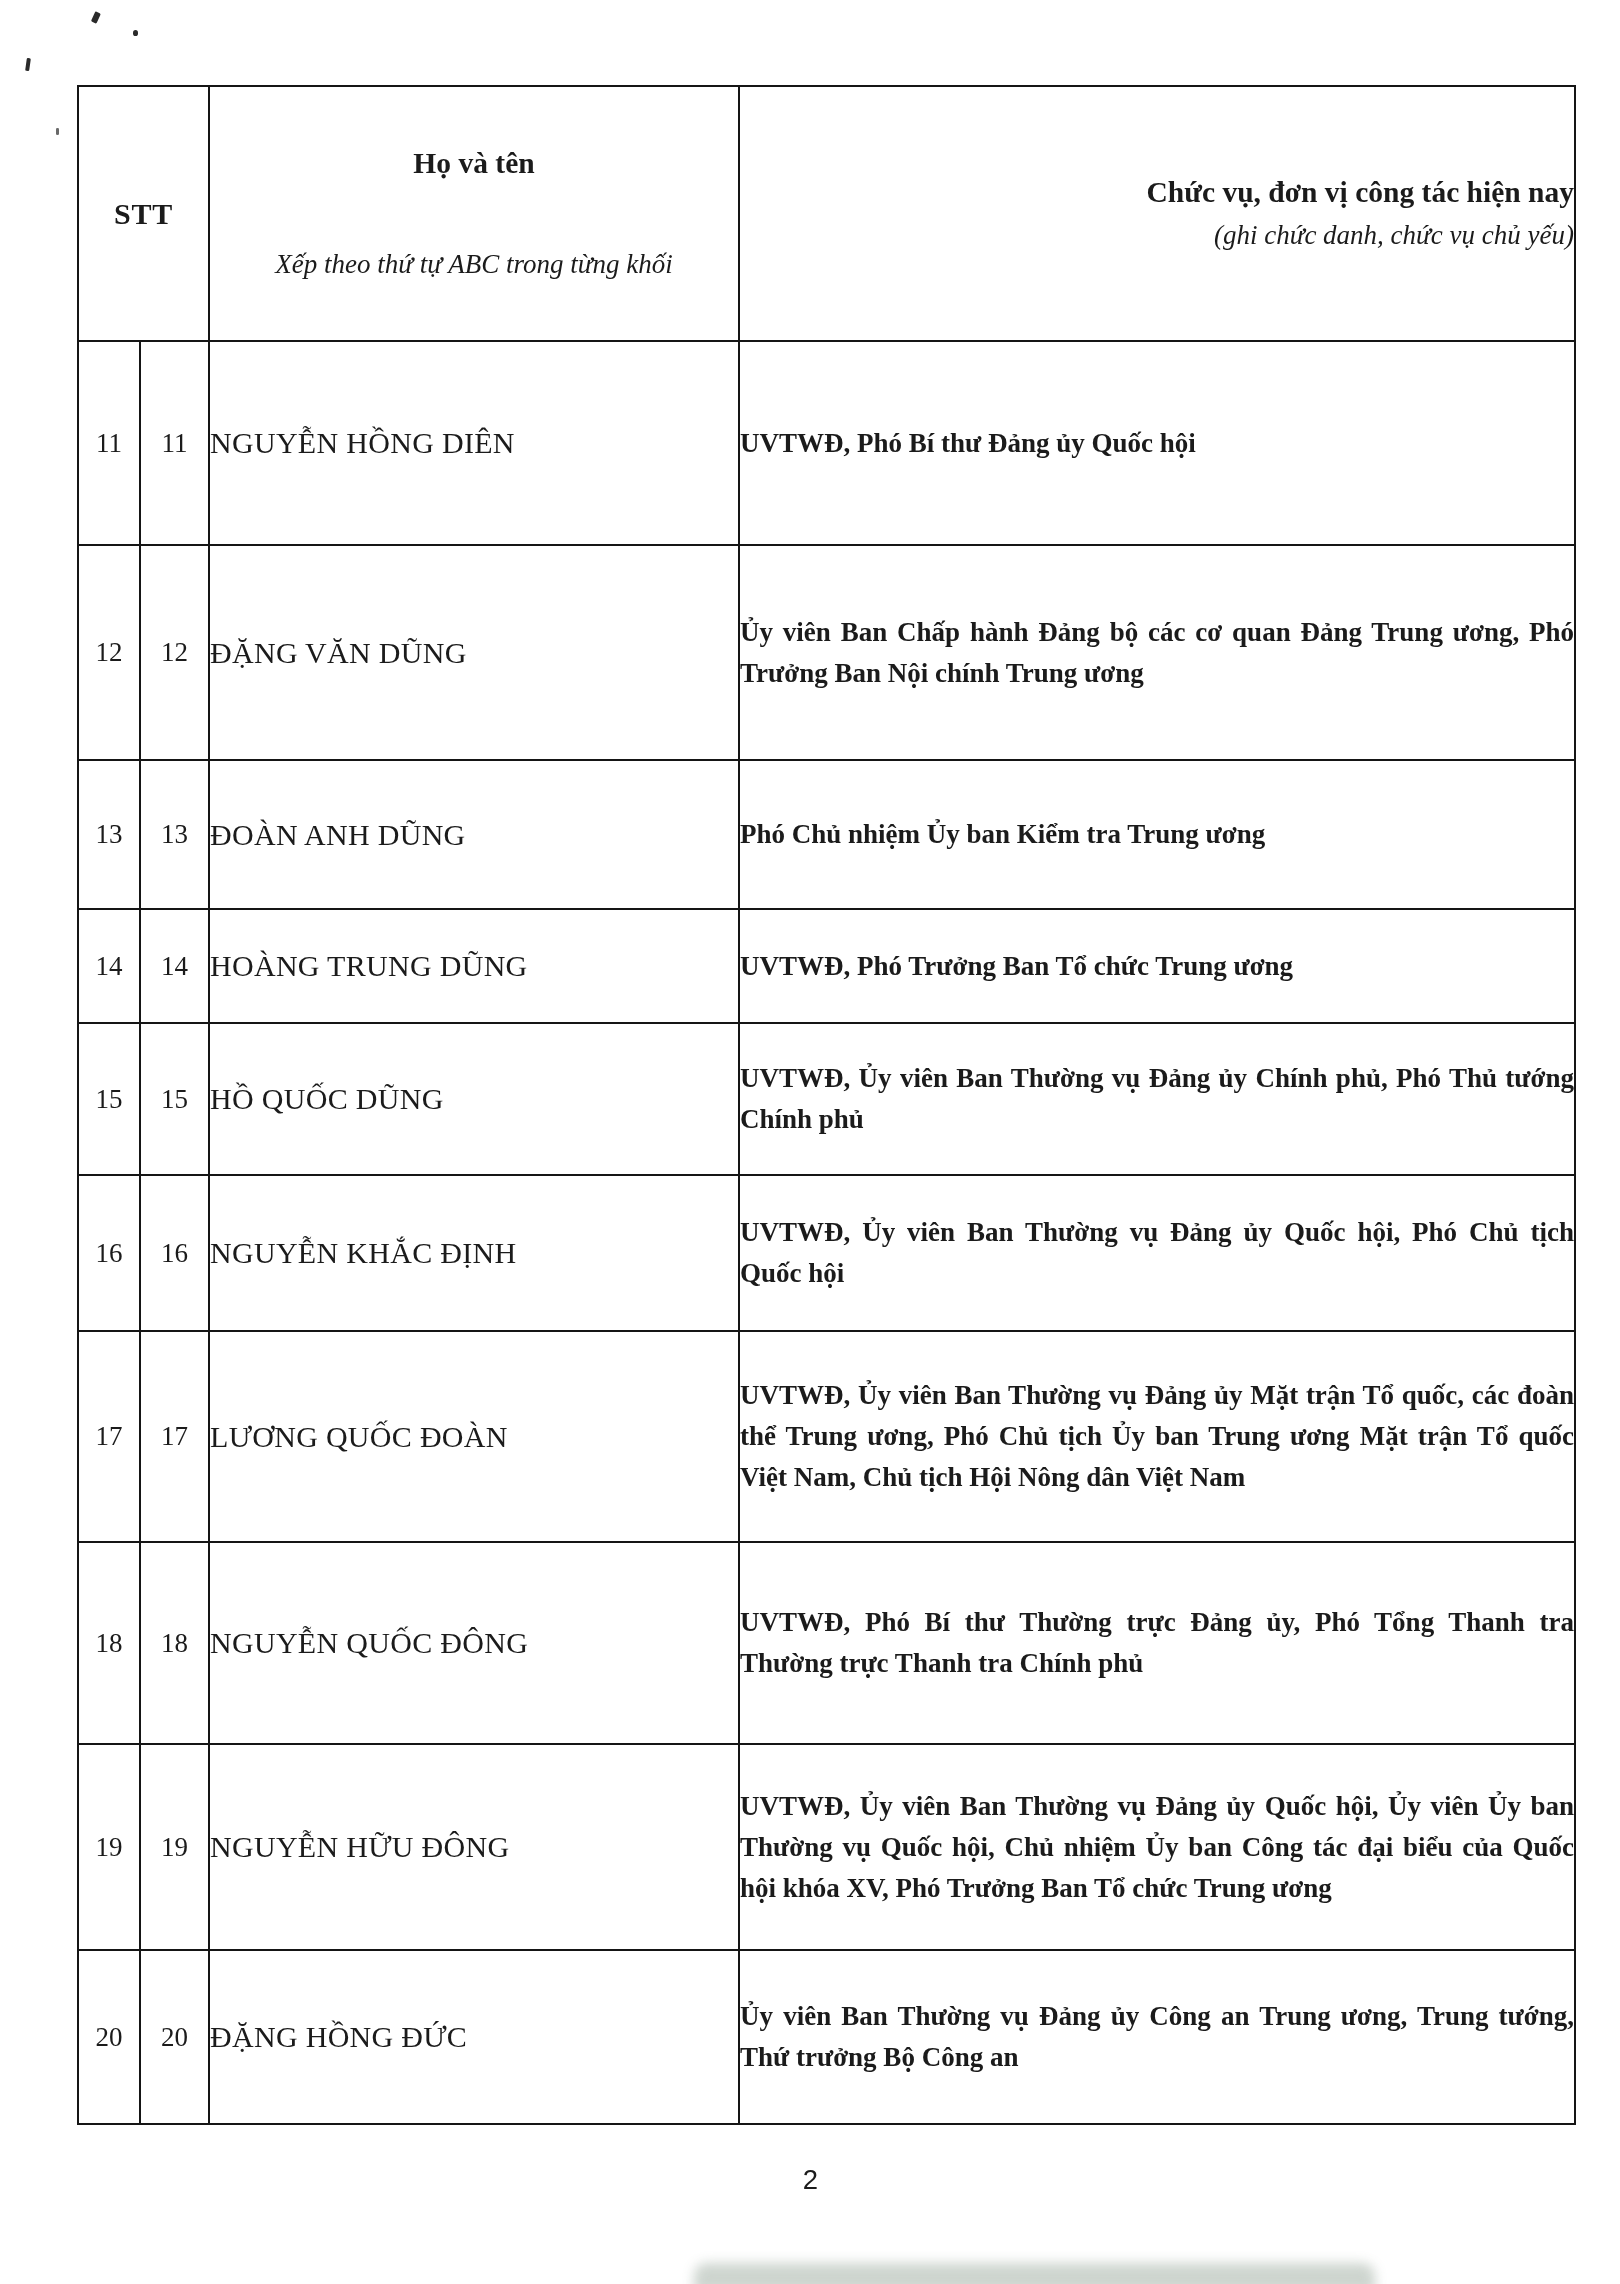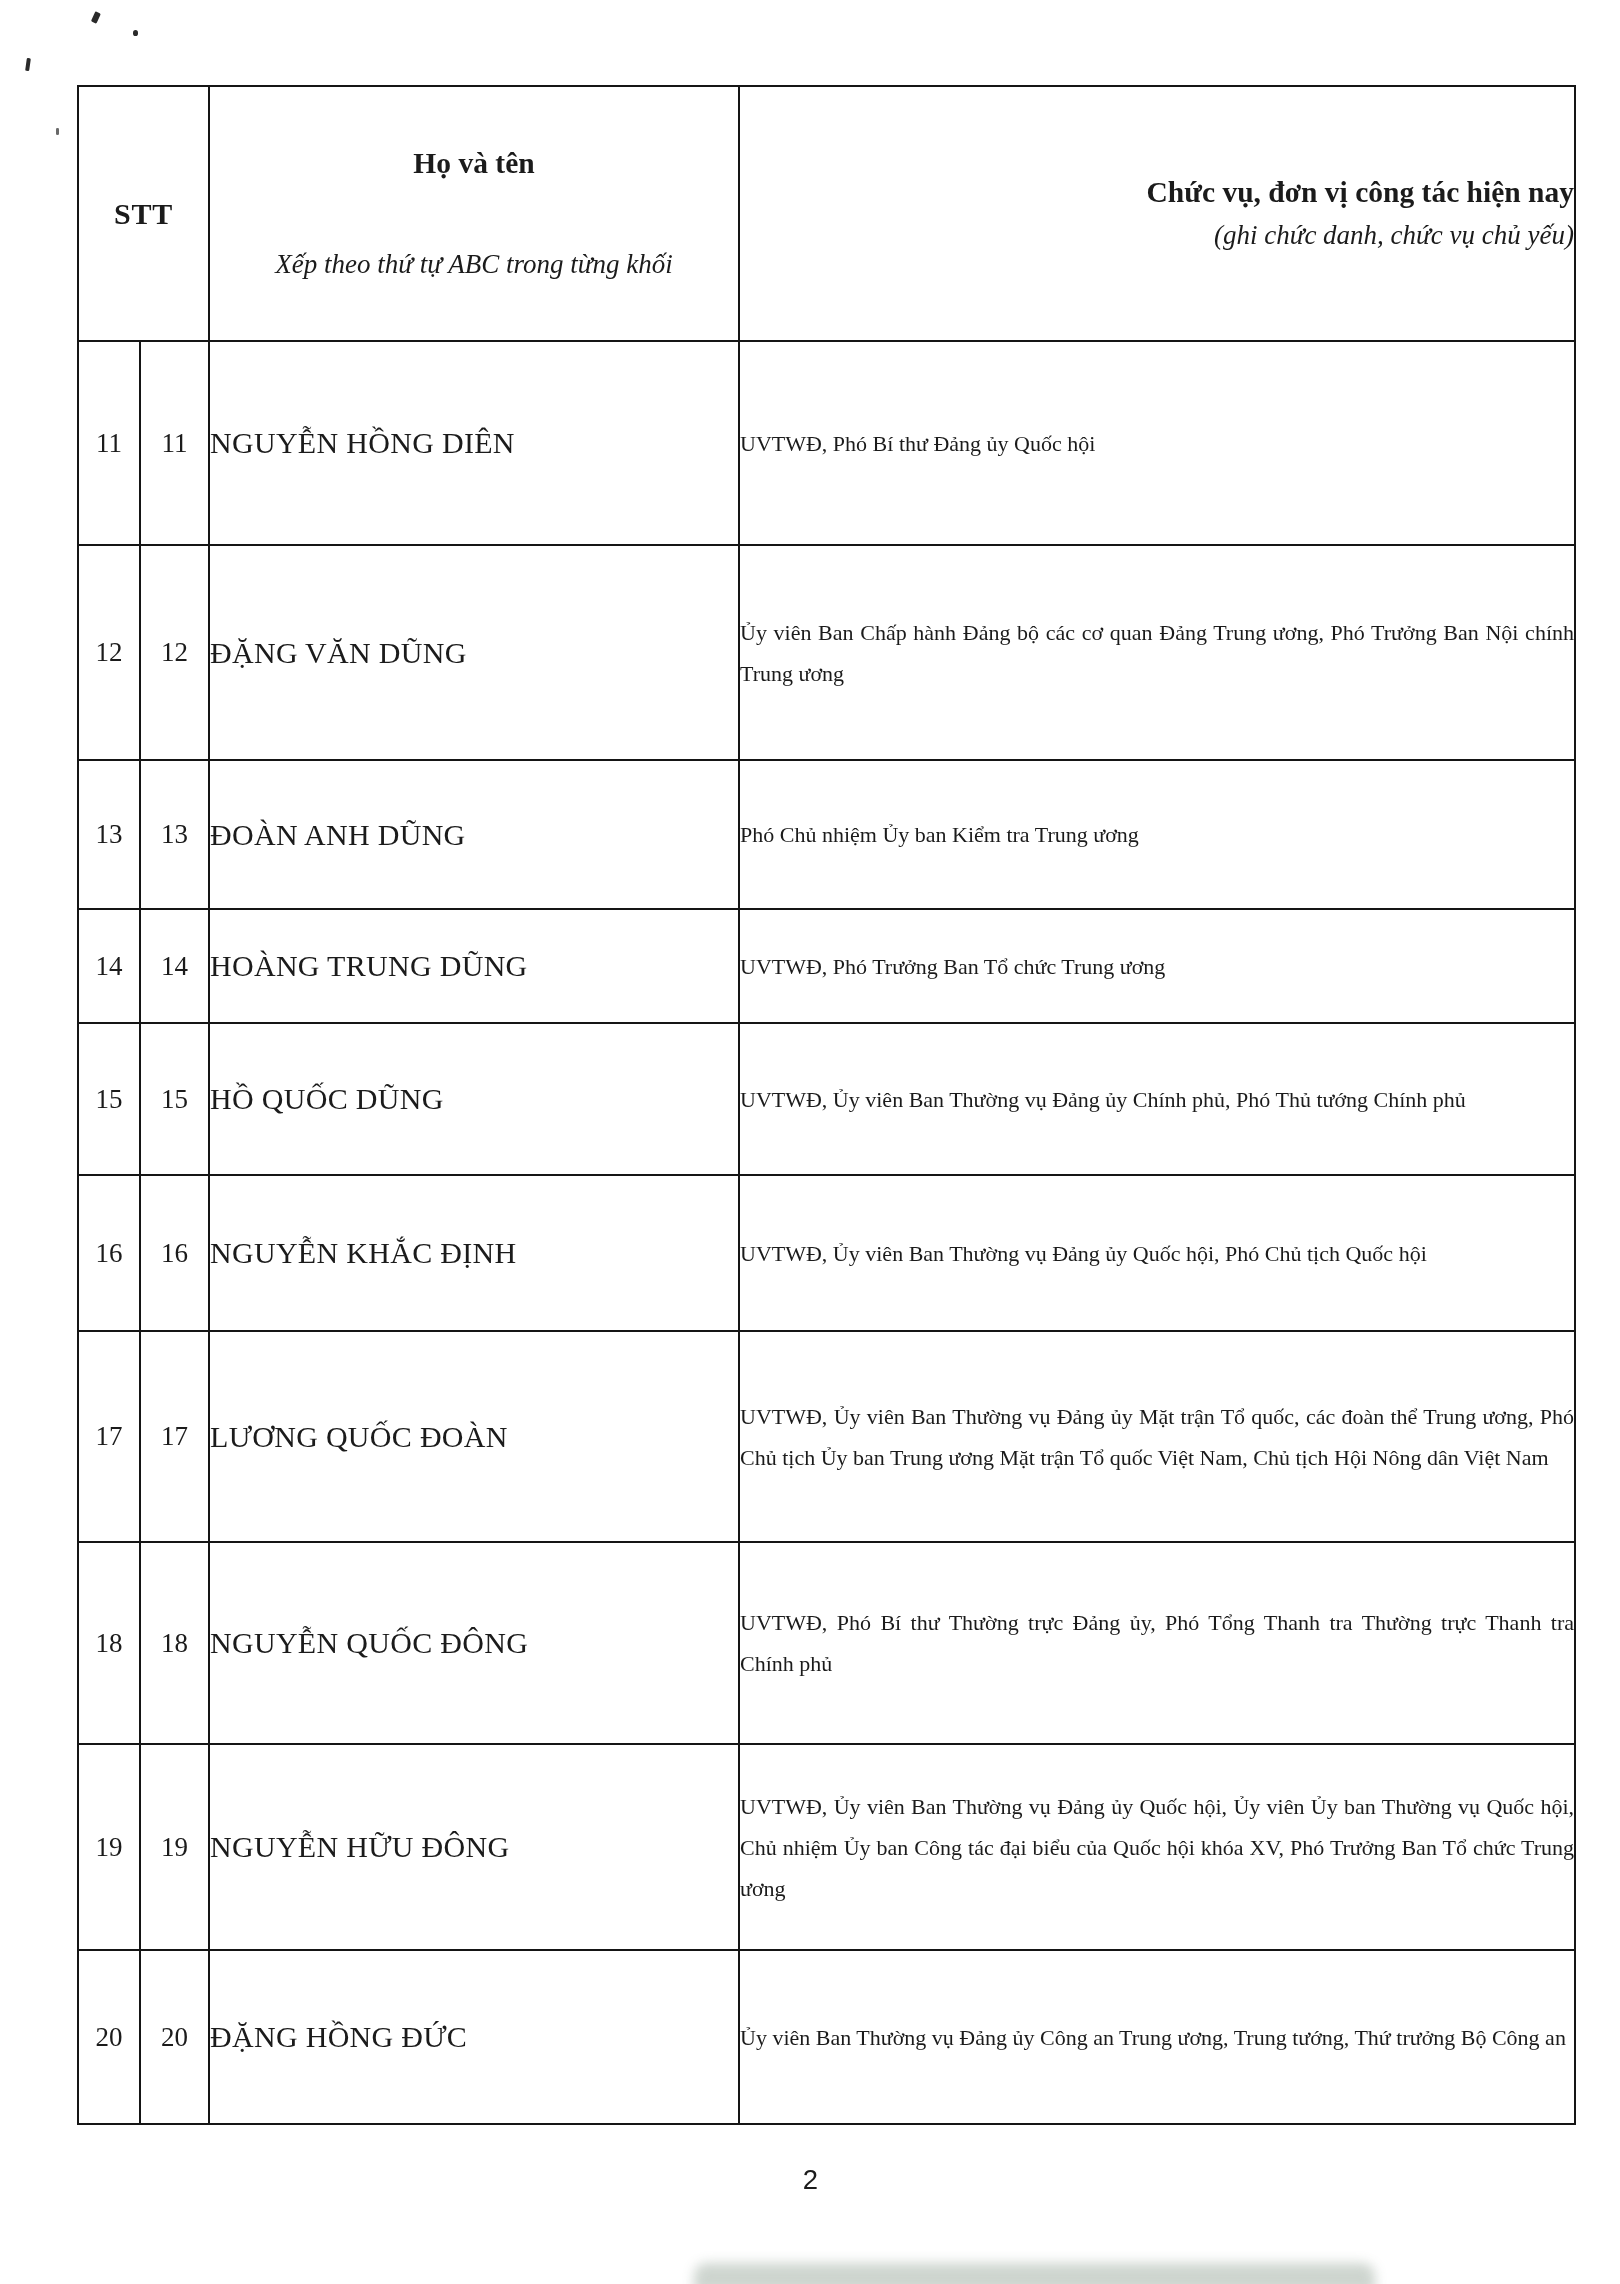--- a/index.html
+++ b/index.html
@@ -51,23 +51,24 @@
   }
   
   td.c-num{
     font-size:27px;text-align:center;border-radius:11px;
   }
   td.c-name{
     font-size:30px;text-align:left;padding:0 3.9px 0 6.5px;
     letter-spacing:0.3px;
   }
   td.c-pos{
-    font-size:22px;text-align:justify;
+    font-size:27px;text-align:justify;
     padding:0 14.4px 0 10.5px;
     line-height:41px;
+    font-weight:bold;
   }
   .page-number{
     position:absolute;
     left:0;top:2164px;width:1621px;
     text-align:center;
     font-size:27.5px;
     font-family:"Liberation Sans","DejaVu Sans",sans-serif;
   }
   
   .speck{position:absolute;background:#2a2a2a;border-radius:1.3px;}

